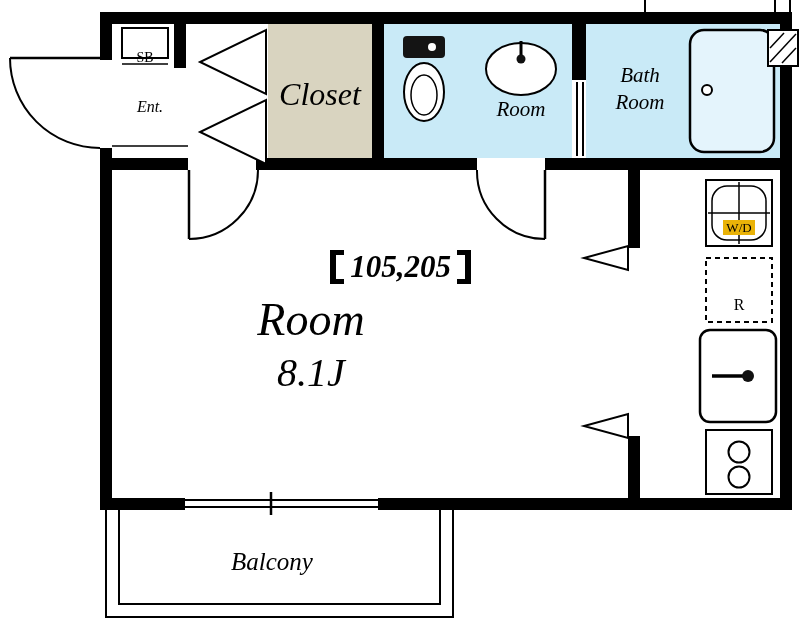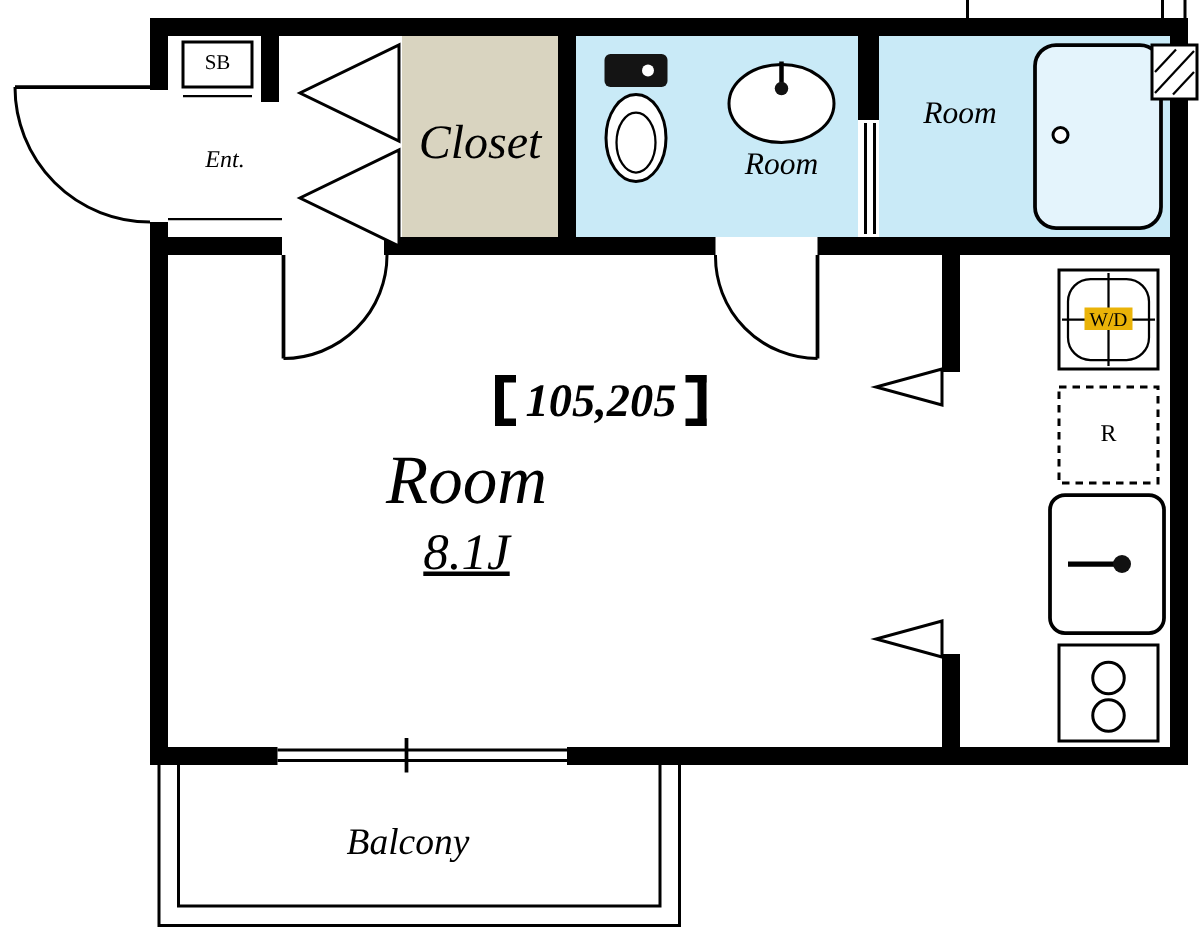--- a/index.html
+++ b/index.html
@@ -1,37 +1,37 @@
 <!DOCTYPE html>
 <html><head>
 <meta charset="utf-8">
 <style>
   html,body{margin:0;padding:0;background:#fff;}
   #plan{position:relative;width:800px;height:620px;background:#fff;overflow:hidden;
         font-family:"Liberation Serif","DejaVu Serif",serif;color:#000;}
   #plan svg{position:absolute;left:0;top:0;}
   .lbl{position:absolute;text-align:center;font-style:italic;line-height:1.15;}
-  .upright{font-style:normal;}
+  .upright{font-style:normal;margin-top:15px;}
   .sb{font-size:14px;line-height:30px;}
   .ent{font-size:16px;}
   .closet{font-size:32px;font-style:italic;}
   .wet{font-size:21px;line-height:27px;}
   .kitchen{font-size:22px;}
   .appl{font-size:13px;}
   .appl span{background:#eab308;padding:0 3px;}
   .fridge{font-size:16px;}
   .balcony{font-size:25px;}
   .mainblock{position:absolute;left:151px;top:246px;width:320px;text-align:center;}
   .unitrow{display:flex;justify-content:flex-end;align-items:center;height:42px;}
   .unitnum{font-style:italic;font-weight:600;font-size:31px;}
   .bk{display:inline-block;width:8px;height:24px;}
   .bk-open{border-left:6px solid #000;border-top:5px solid #000;border-bottom:5px solid #000;margin-right:6px;}
   .bk-close{border-right:6px solid #000;border-top:5px solid #000;border-bottom:5px solid #000;margin-left:6px;}
   .roomname{font-style:italic;font-size:46px;line-height:1.2;margin-top:4px;}
-  .roomsize{font-style:italic;font-size:34px;line-height:1.2;margin-top:2px;text-decoration:underline;}
+  .roomsize{font-style:italic;font-size:40px;line-height:1.2;margin-top:2px;}
 </style>
 </head>
 <body>
 
 <div id="plan">
 
   <svg width="800" height="620" viewBox="0 0 800 620">
 
     <rect x="268" y="24" width="104" height="134" fill="#d9d4c0"></rect>
     <rect x="384" y="24" width="188" height="134" fill="#c9eaf7"></rect>
@@ -140,20 +140,21 @@
 
   <div class="lbl upright sb" style="left:122px;top:28px;width:46px;">SB</div>
   <div class="lbl ent" style="left:110px;top:98px;width:80px;">Ent.</div>
   <div class="lbl closet" style="left:266px;top:76px;width:108px;">Closet</div>
 
   <div class="lbl wet" style="left:468px;top:96px;width:106px;">
     <div>Room</div>
   </div>
 
   <div class="lbl wet" style="left:594px;top:62px;width:92px;">
+    <div>Bath</div>
     <div>Room</div>
   </div>
 
 
   <div class="lbl upright appl" style="left:710px;top:206px;width:58px;">
     <span>W/D</span>
   </div>
   <div class="lbl upright fridge" style="left:710px;top:281px;width:58px;">R</div>
 
   <div class="lbl balcony" style="left:170px;top:548px;width:204px;">Balcony</div>

